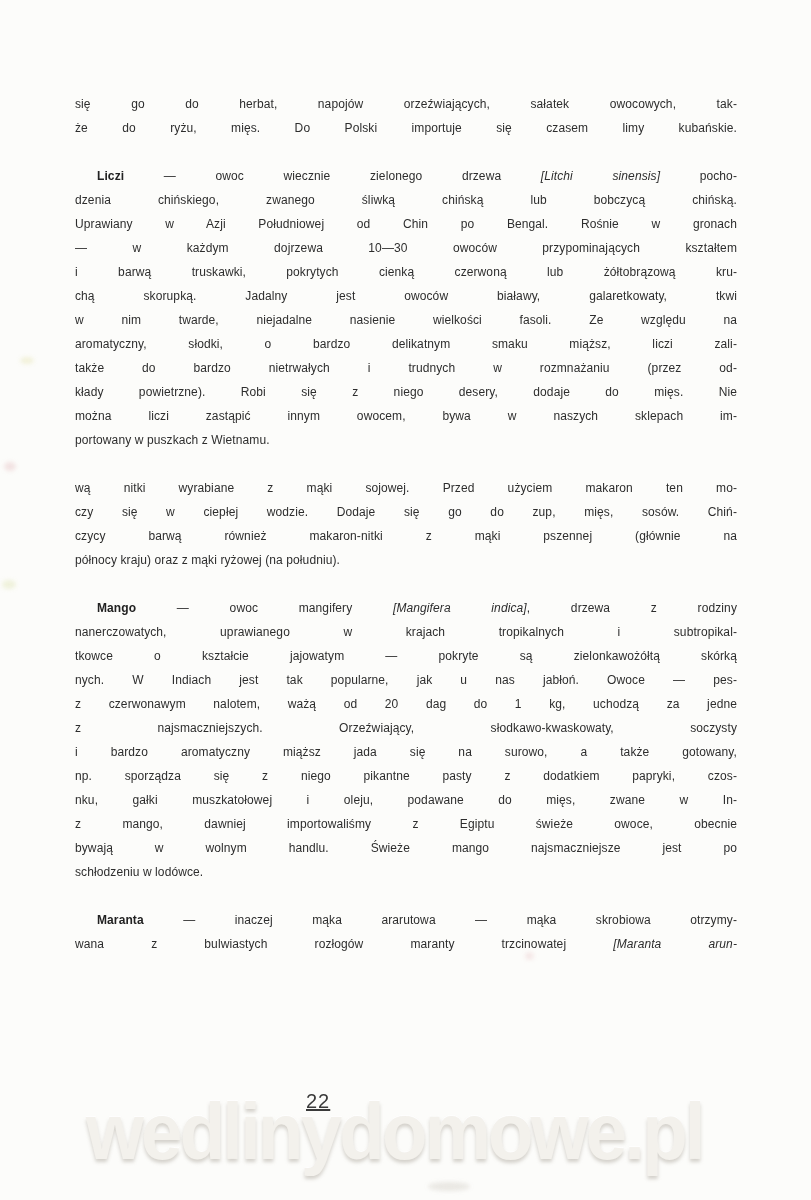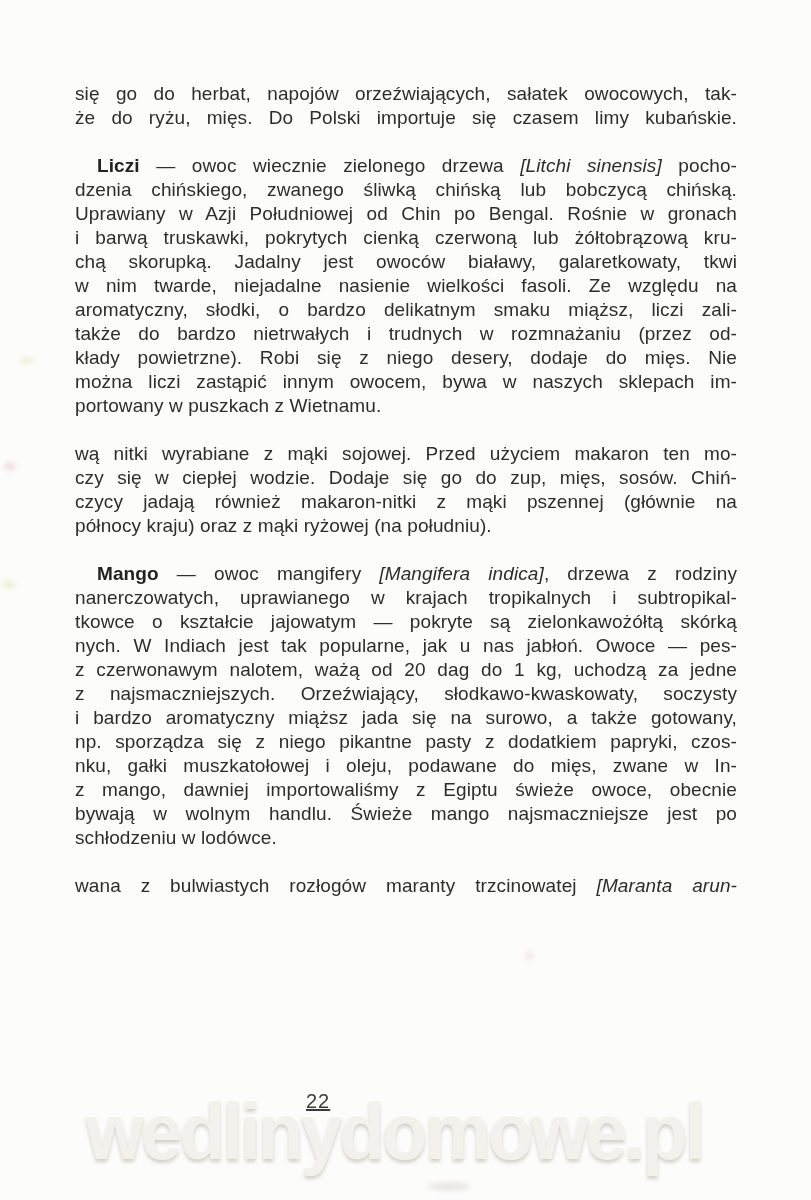--- a/index.html
+++ b/index.html
@@ -14,24 +14,24 @@
     position: absolute;
     left: 0; top: 0;
     width: 811px;
     height: 1200px;
     background: #fcfcfa;
     overflow: hidden;
   }
   .text-block {
     position: absolute;
     left: 75px;
-    top: 82px;
+    top: 92px;
     width: 662px;
     color: #2d2d2d;
-    font-size: 19px;
+    font-size: 12px;
     line-height: 24px;
     letter-spacing: 0.1px;
   }
   .para { margin: 0 0 24px 0; }
   .para:last-child { margin-bottom: 0; }
   .line {
     text-align: justify;
     text-align-last: justify;
   }
   .line.natural { text-align-last: left; }
@@ -74,50 +74,52 @@
   <div class="watermark">wedlinydomowe.pl</div>
   <div class="text-block">
       <div class="para">
         <div class="line"><span class="seg-n">się go do herbat, napojów orzeźwiających, sałatek owocowych, tak-</span></div>
         <div class="line"><span class="seg-n">że do ryżu, mięs. Do Polski importuje się czasem limy kubańskie.</span></div>
       </div>
       <div class="para">
         <div class="line indent"><span class="seg-b">Liczi</span><span class="seg-n"> — owoc wiecznie zielonego drzewa </span><span class="seg-i">[Litchi sinensis]</span><span class="seg-n"> pocho-</span></div>
         <div class="line"><span class="seg-n">dzenia chińskiego, zwanego śliwką chińską lub bobczycą chińską.</span></div>
         <div class="line"><span class="seg-n">Uprawiany w Azji Południowej od Chin po Bengal. Rośnie w gronach</span></div>
+        <div class="line"><span class="seg-n">— w każdym dojrzewa 10—30 owoców przypominających kształtem</span></div>
         <div class="line"><span class="seg-n">i barwą truskawki, pokrytych cienką czerwoną lub żółtobrązową kru-</span></div>
         <div class="line"><span class="seg-n">chą skorupką. Jadalny jest owoców białawy, galaretkowaty, tkwi</span></div>
         <div class="line"><span class="seg-n">w nim twarde, niejadalne nasienie wielkości fasoli. Ze względu na</span></div>
         <div class="line"><span class="seg-n">aromatyczny, słodki, o bardzo delikatnym smaku miąższ, liczi zali-</span></div>
         <div class="line"><span class="seg-n">także do bardzo nietrwałych i trudnych w rozmnażaniu (przez od-</span></div>
         <div class="line"><span class="seg-n">kłady powietrzne). Robi się z niego desery, dodaje do mięs. Nie</span></div>
         <div class="line"><span class="seg-n">można liczi zastąpić innym owocem, bywa w naszych sklepach im-</span></div>
         <div class="line natural"><span class="seg-n">portowany w puszkach z Wietnamu.</span></div>
       </div>
       <div class="para">
         <div class="line"><span class="seg-n">wą nitki wyrabiane z mąki sojowej. Przed użyciem makaron ten mo-</span></div>
         <div class="line"><span class="seg-n">czy się w ciepłej wodzie. Dodaje się go do zup, mięs, sosów. Chiń-</span></div>
-        <div class="line"><span class="seg-n">czycy jadają również makaron-nitki z mąki pszennej (głównie na</span></div>
+        <div class="line"><span class="seg-n">czycy barwą również makaron-nitki z mąki pszennej (głównie na</span></div>
         <div class="line natural"><span class="seg-n">północy kraju) oraz z mąki ryżowej (na południu).</span></div>
       </div>
       <div class="para">
         <div class="line indent"><span class="seg-b">Mango</span><span class="seg-n"> — owoc mangifery </span><span class="seg-i">[Mangifera indica]</span><span class="seg-n">, drzewa z rodziny</span></div>
         <div class="line"><span class="seg-n">nanerczowatych, uprawianego w krajach tropikalnych i subtropikal-</span></div>
         <div class="line"><span class="seg-n">tkowce o kształcie jajowatym — pokryte są zielonkawożółtą skórką</span></div>
         <div class="line"><span class="seg-n">nych. W Indiach jest tak popularne, jak u nas jabłoń. Owoce — pes-</span></div>
         <div class="line"><span class="seg-n">z czerwonawym nalotem, ważą od 20 dag do 1 kg, uchodzą za jedne</span></div>
         <div class="line"><span class="seg-n">z najsmaczniejszych. Orzeźwiający, słodkawo-kwaskowaty, soczysty</span></div>
         <div class="line"><span class="seg-n">i bardzo aromatyczny miąższ jada się na surowo, a także gotowany,</span></div>
         <div class="line"><span class="seg-n">np. sporządza się z niego pikantne pasty z dodatkiem papryki, czos-</span></div>
         <div class="line"><span class="seg-n">nku, gałki muszkatołowej i oleju, podawane do mięs, zwane w In-</span></div>
         <div class="line"><span class="seg-n">z mango, dawniej importowaliśmy z Egiptu świeże owoce, obecnie</span></div>
         <div class="line"><span class="seg-n">bywają w wolnym handlu. Świeże mango najsmaczniejsze jest po</span></div>
         <div class="line natural"><span class="seg-n">schłodzeniu w lodówce.</span></div>
       </div>
       <div class="para">
+        <div class="line indent"><span class="seg-b">Maranta</span><span class="seg-n"> — inaczej mąka ararutowa — mąka skrobiowa otrzymy-</span></div>
         <div class="line"><span class="seg-n">wana z bulwiastych rozłogów maranty trzcinowatej </span><span class="seg-i">[Maranta arun-</span></div>
       </div>
     </div>
   <div class="page-number">22</div>
 <div class="artifact" style="left: 20px; top: 357px; width: 14px; height: 7px; background: rgb(240, 239, 210); opacity: 0.8;"></div>
     <div class="artifact" style="left: 4px; top: 462px; width: 12px; height: 9px; background: rgb(240, 220, 220); opacity: 0.8;"></div>
     <div class="artifact" style="left: 2px; top: 580px; width: 14px; height: 9px; background: rgb(236, 239, 212); opacity: 0.8;"></div>
     <div class="artifact" style="left: 525px; top: 952px; width: 9px; height: 8px; background: rgb(242, 223, 223); opacity: 0.7;"></div>
     <div class="artifact" style="left: 428px; top: 1182px; width: 42px; height: 9px; background: rgb(232, 230, 225); opacity: 0.9;"></div>
   </div>

